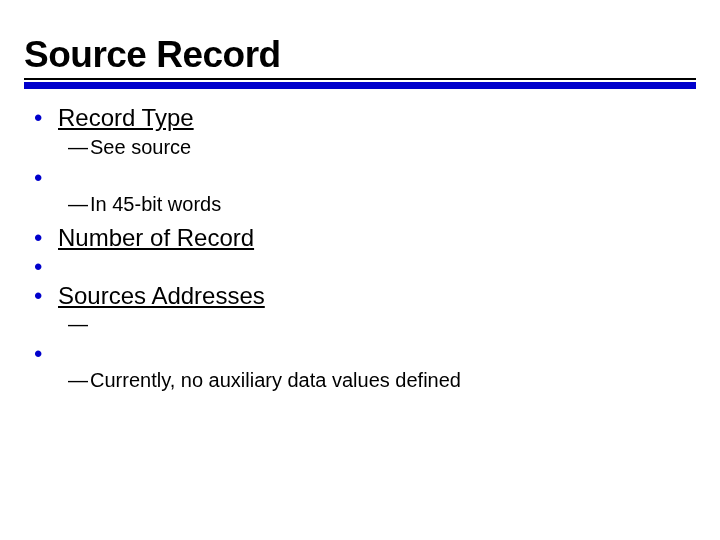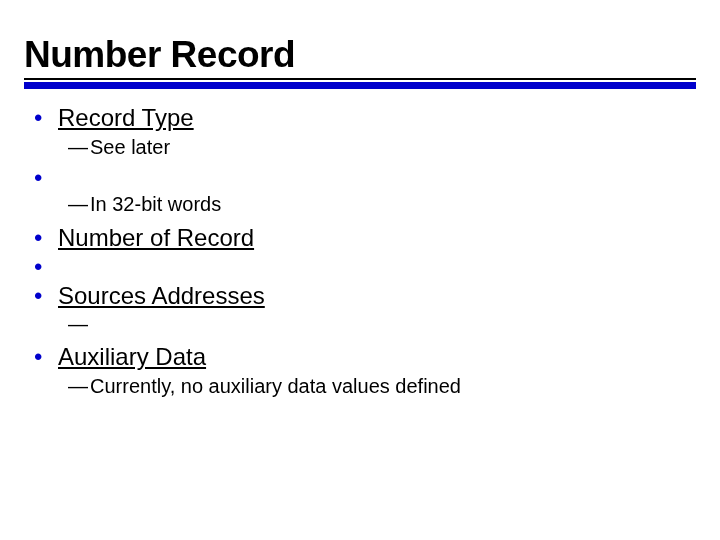--- a/index.html
+++ b/index.html
@@ -65,41 +65,41 @@
     text-align: left;
   }
   .l2 .text {
     font-size: 20px;
     line-height: 1.25;
   }
 </style>
 </head>
 <body>
 
-<div class="title">Number Record</div>
+<div class="title">Source Record</div>
 <div class="underline-thin"></div>
 <div class="underline-thick"></div>
 
 <div class="content">
 
   <div class="l1">
     <span class="bullet">•</span>
     <span class="text">Record Type</span>
   </div>
   <div class="l2">
     <span class="dash">—</span>
-    <span class="text">See later</span>
+    <span class="text">See source</span>
   </div>
 
   <div class="l1">
     <span class="bullet">•</span>
   </div>
   <div class="l2">
     <span class="dash">—</span>
-    <span class="text">In 32-bit words</span>
+    <span class="text">In 45-bit words</span>
   </div>
 
   <div class="l1">
     <span class="bullet">•</span>
     <span class="text">Number of Record</span>
   </div>
 
   <div class="l1">
     <span class="bullet">•</span>
   </div>
@@ -107,20 +107,19 @@
   <div class="l1">
     <span class="bullet">•</span>
     <span class="text">Sources Addresses</span>
   </div>
   <div class="l2">
     <span class="dash">—</span>
   </div>
 
   <div class="l1">
     <span class="bullet">•</span>
-    <span class="text">Auxiliary Data</span>
   </div>
   <div class="l2">
     <span class="dash">—</span>
     <span class="text">Currently, no auxiliary data values defined</span>
   </div>
 
 </div>
 
 </body></html>

